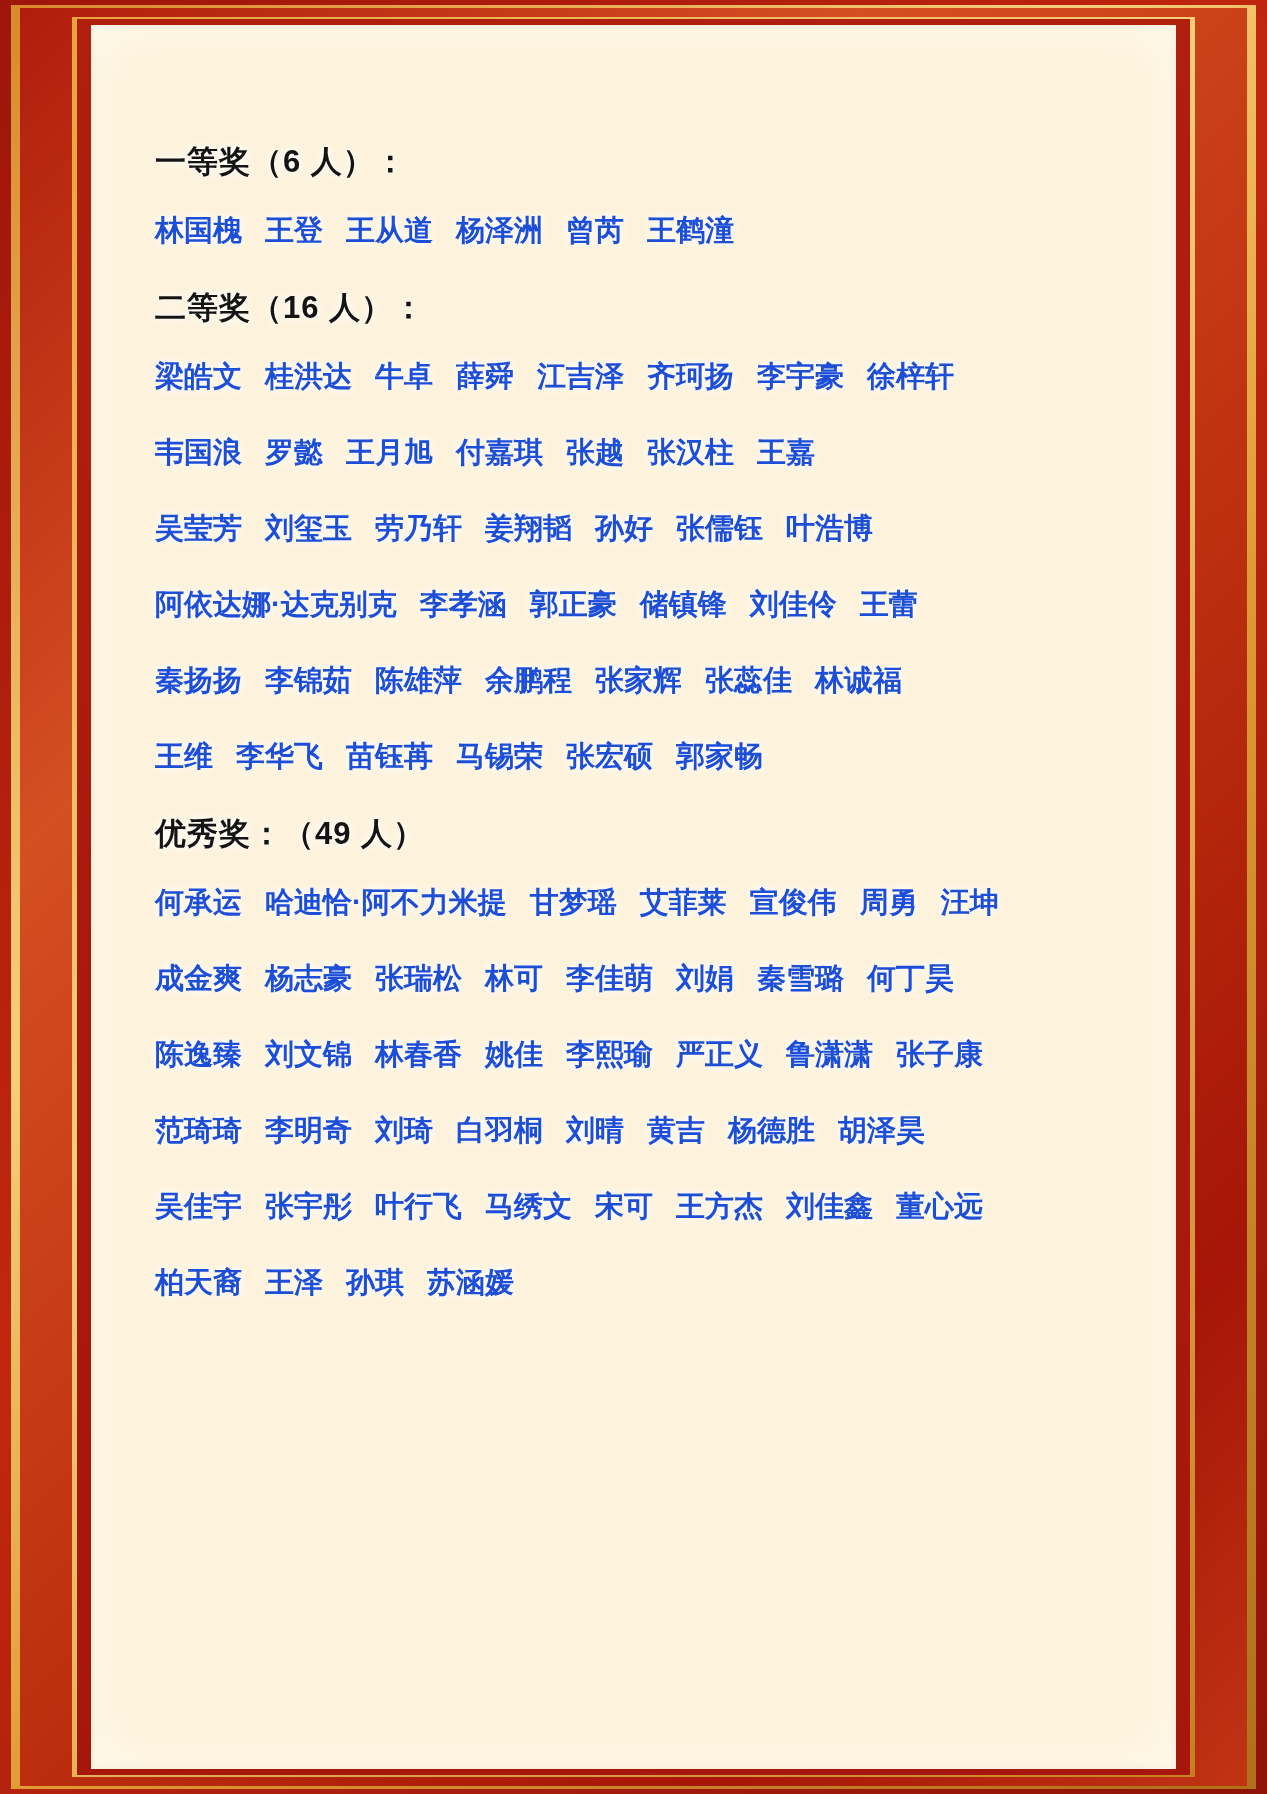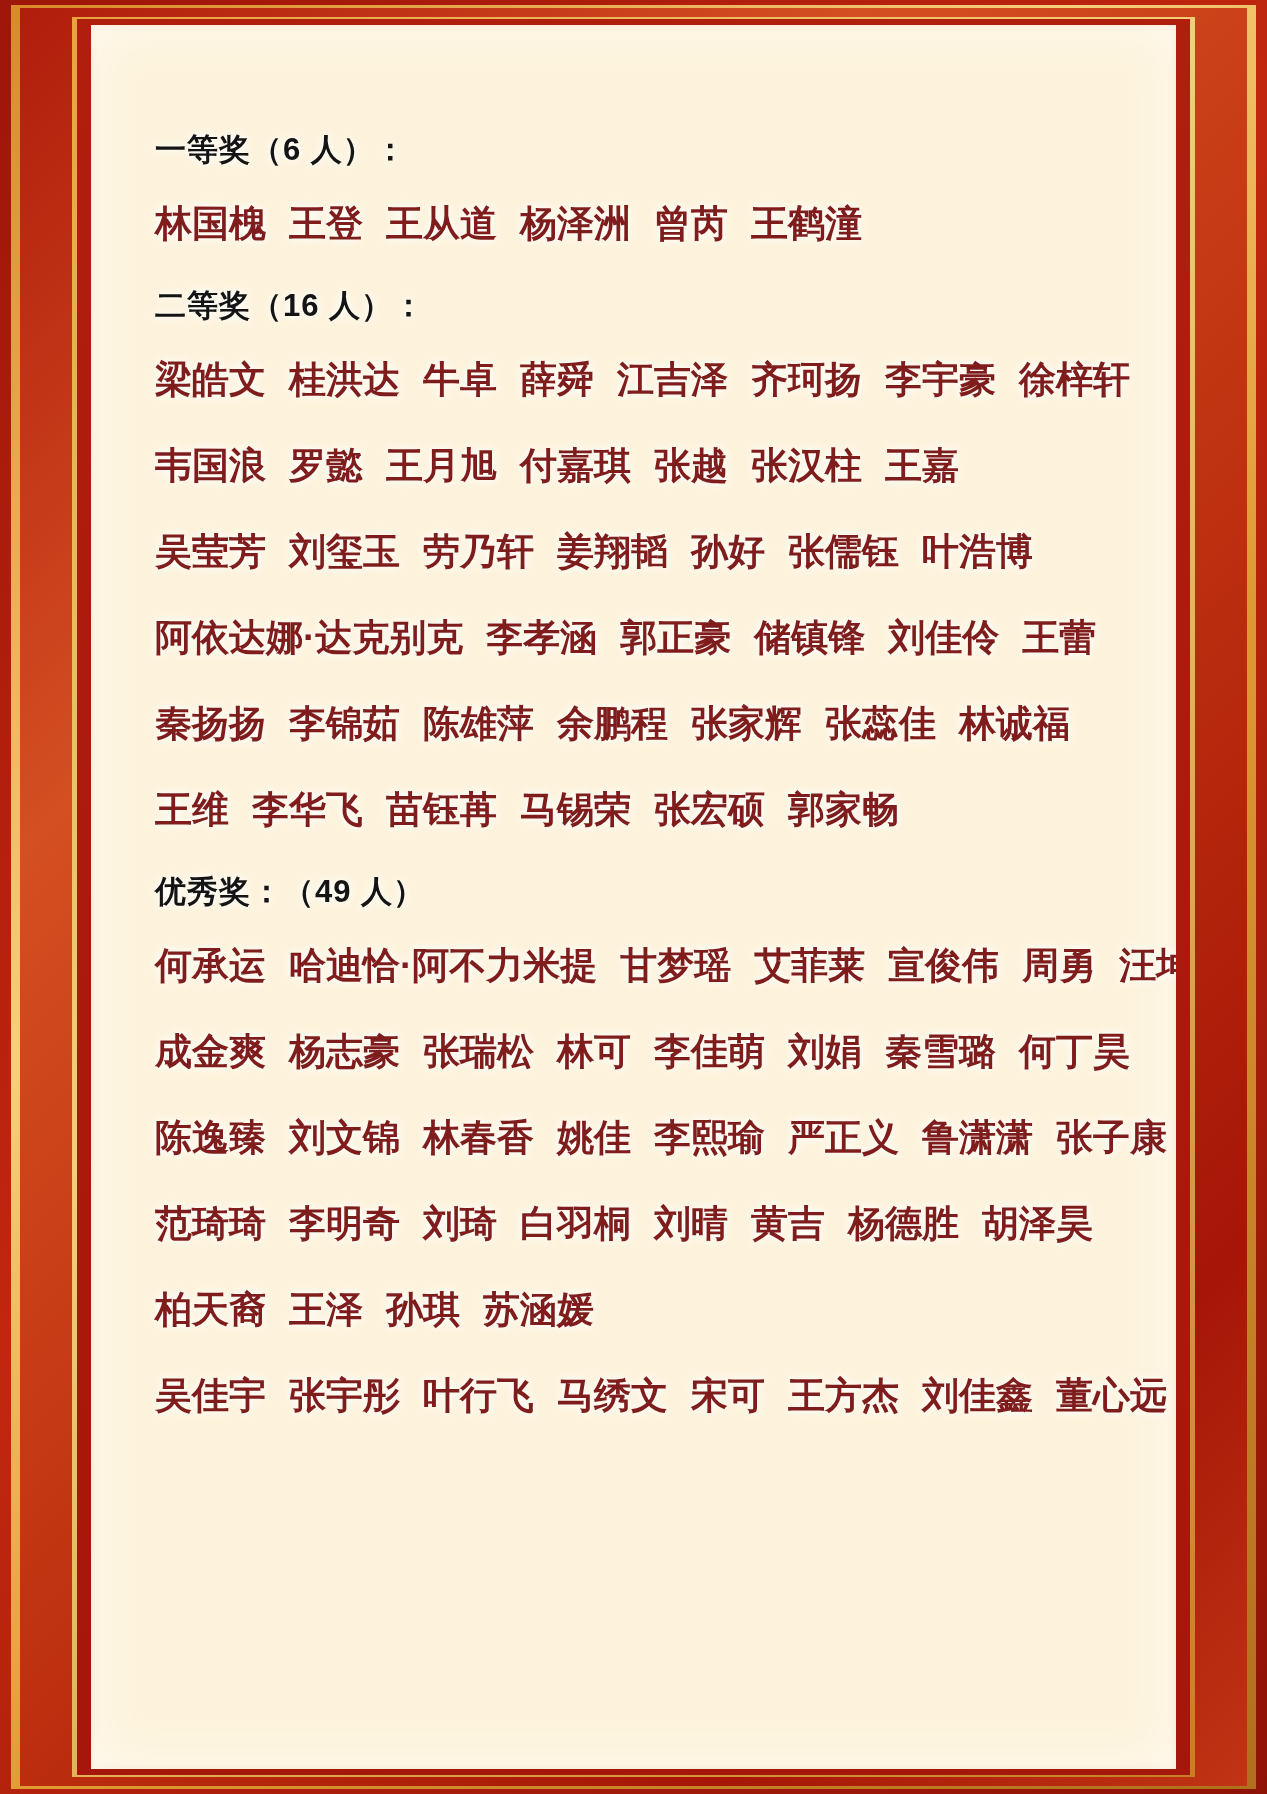--- a/index.html
+++ b/index.html
@@ -52,25 +52,25 @@
     overflow: hidden;
   }
   .section-title {
     font-size: 31px;
     font-weight: 700;
     color: #141414;
     letter-spacing: 1px;
     margin: 36px 0 28px 0;
     text-shadow: 0 0 7px #ffffff, 0 0 12px rgba(255,255,255,0.85);
   }
-  .section:first-child .section-title { margin-top: 0; }
+  .section:first-child .section-title { margin-top: 12px; }
   .name-line {
-    font-size: 37px;
+    font-size: 29px;
     font-weight: 600;
-    color: #7f1d1d;
+    color: #1d4ed8;
     margin: 0 0 36px 0;
     white-space: nowrap;
     text-shadow: 0 0 7px #ffffff, 0 0 12px rgba(255,255,255,0.85);
   }
   .name { display: inline-block; margin-right: 23px; }
   .name:last-child { margin-right: 0; }
 </style>
 </head>
 <body>
 
@@ -95,22 +95,22 @@
                   <p class="name-line"><span class="name">阿依达娜·达克别克</span><span class="name">李孝涵</span><span class="name">郭正豪</span><span class="name">储镇锋</span><span class="name">刘佳伶</span><span class="name">王蕾</span></p>
                   <p class="name-line"><span class="name">秦扬扬</span><span class="name">李锦茹</span><span class="name">陈雄萍</span><span class="name">余鹏程</span><span class="name">张家辉</span><span class="name">张蕊佳</span><span class="name">林诚福</span></p>
                   <p class="name-line"><span class="name">王维</span><span class="name">李华飞</span><span class="name">苗钰苒</span><span class="name">马锡荣</span><span class="name">张宏硕</span><span class="name">郭家畅</span></p>
                 </div>
                 <div class="section">
                   <h2 class="section-title">优秀奖：（49 人）</h2>
                   <p class="name-line"><span class="name">何承运</span><span class="name">哈迪恰·阿不力米提</span><span class="name">甘梦瑶</span><span class="name">艾菲莱</span><span class="name">宣俊伟</span><span class="name">周勇</span><span class="name">汪坤</span></p>
                   <p class="name-line"><span class="name">成金爽</span><span class="name">杨志豪</span><span class="name">张瑞松</span><span class="name">林可</span><span class="name">李佳萌</span><span class="name">刘娟</span><span class="name">秦雪璐</span><span class="name">何丁昊</span></p>
                   <p class="name-line"><span class="name">陈逸臻</span><span class="name">刘文锦</span><span class="name">林春香</span><span class="name">姚佳</span><span class="name">李熙瑜</span><span class="name">严正义</span><span class="name">鲁潇潇</span><span class="name">张子康</span></p>
                   <p class="name-line"><span class="name">范琦琦</span><span class="name">李明奇</span><span class="name">刘琦</span><span class="name">白羽桐</span><span class="name">刘晴</span><span class="name">黄吉</span><span class="name">杨德胜</span><span class="name">胡泽昊</span></p>
+                  <p class="name-line"><span class="name">吴佳宇</span><span class="name">张宇彤</span><span class="name">叶行飞</span><span class="name">马绣文</span><span class="name">宋可</span><span class="name">王方杰</span><span class="name">刘佳鑫</span><span class="name">董心远</span></p>
                   <p class="name-line"><span class="name">柏天裔</span><span class="name">王泽</span><span class="name">孙琪</span><span class="name">苏涵媛</span></p>
-                  <p class="name-line"><span class="name">吴佳宇</span><span class="name">张宇彤</span><span class="name">叶行飞</span><span class="name">马绣文</span><span class="name">宋可</span><span class="name">王方杰</span><span class="name">刘佳鑫</span><span class="name">董心远</span></p>
                 </div>
               </div>
           </div>
         </div>
       </div>
     </div>
   </div>
 </div>
 
 </body></html>

